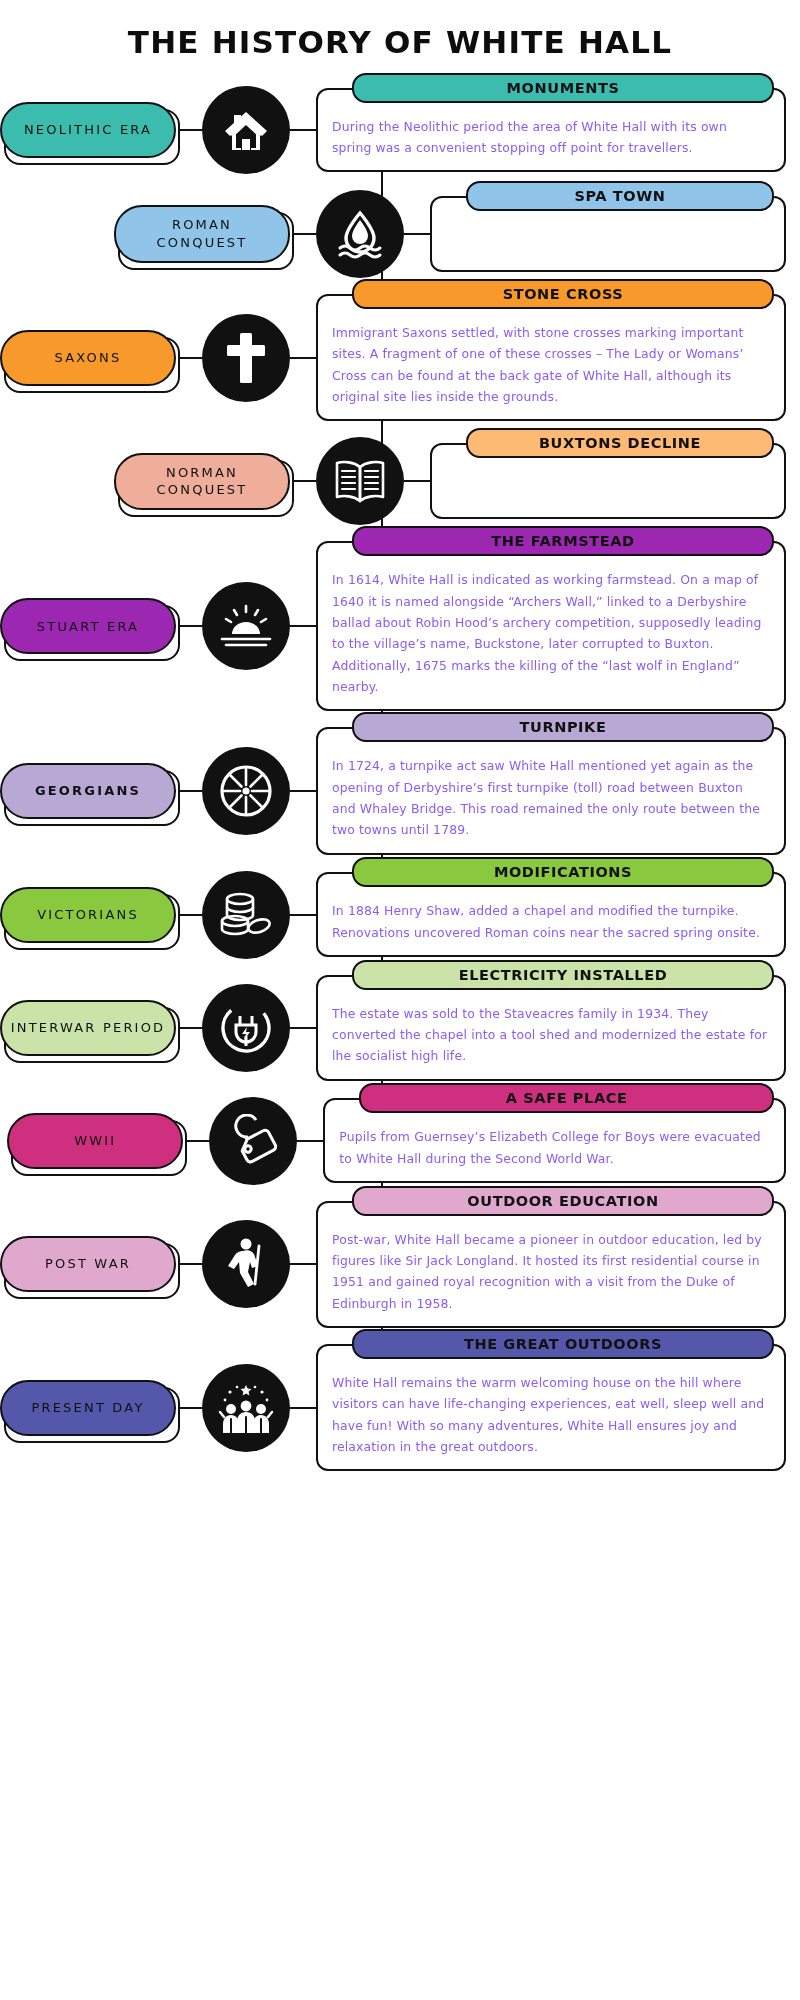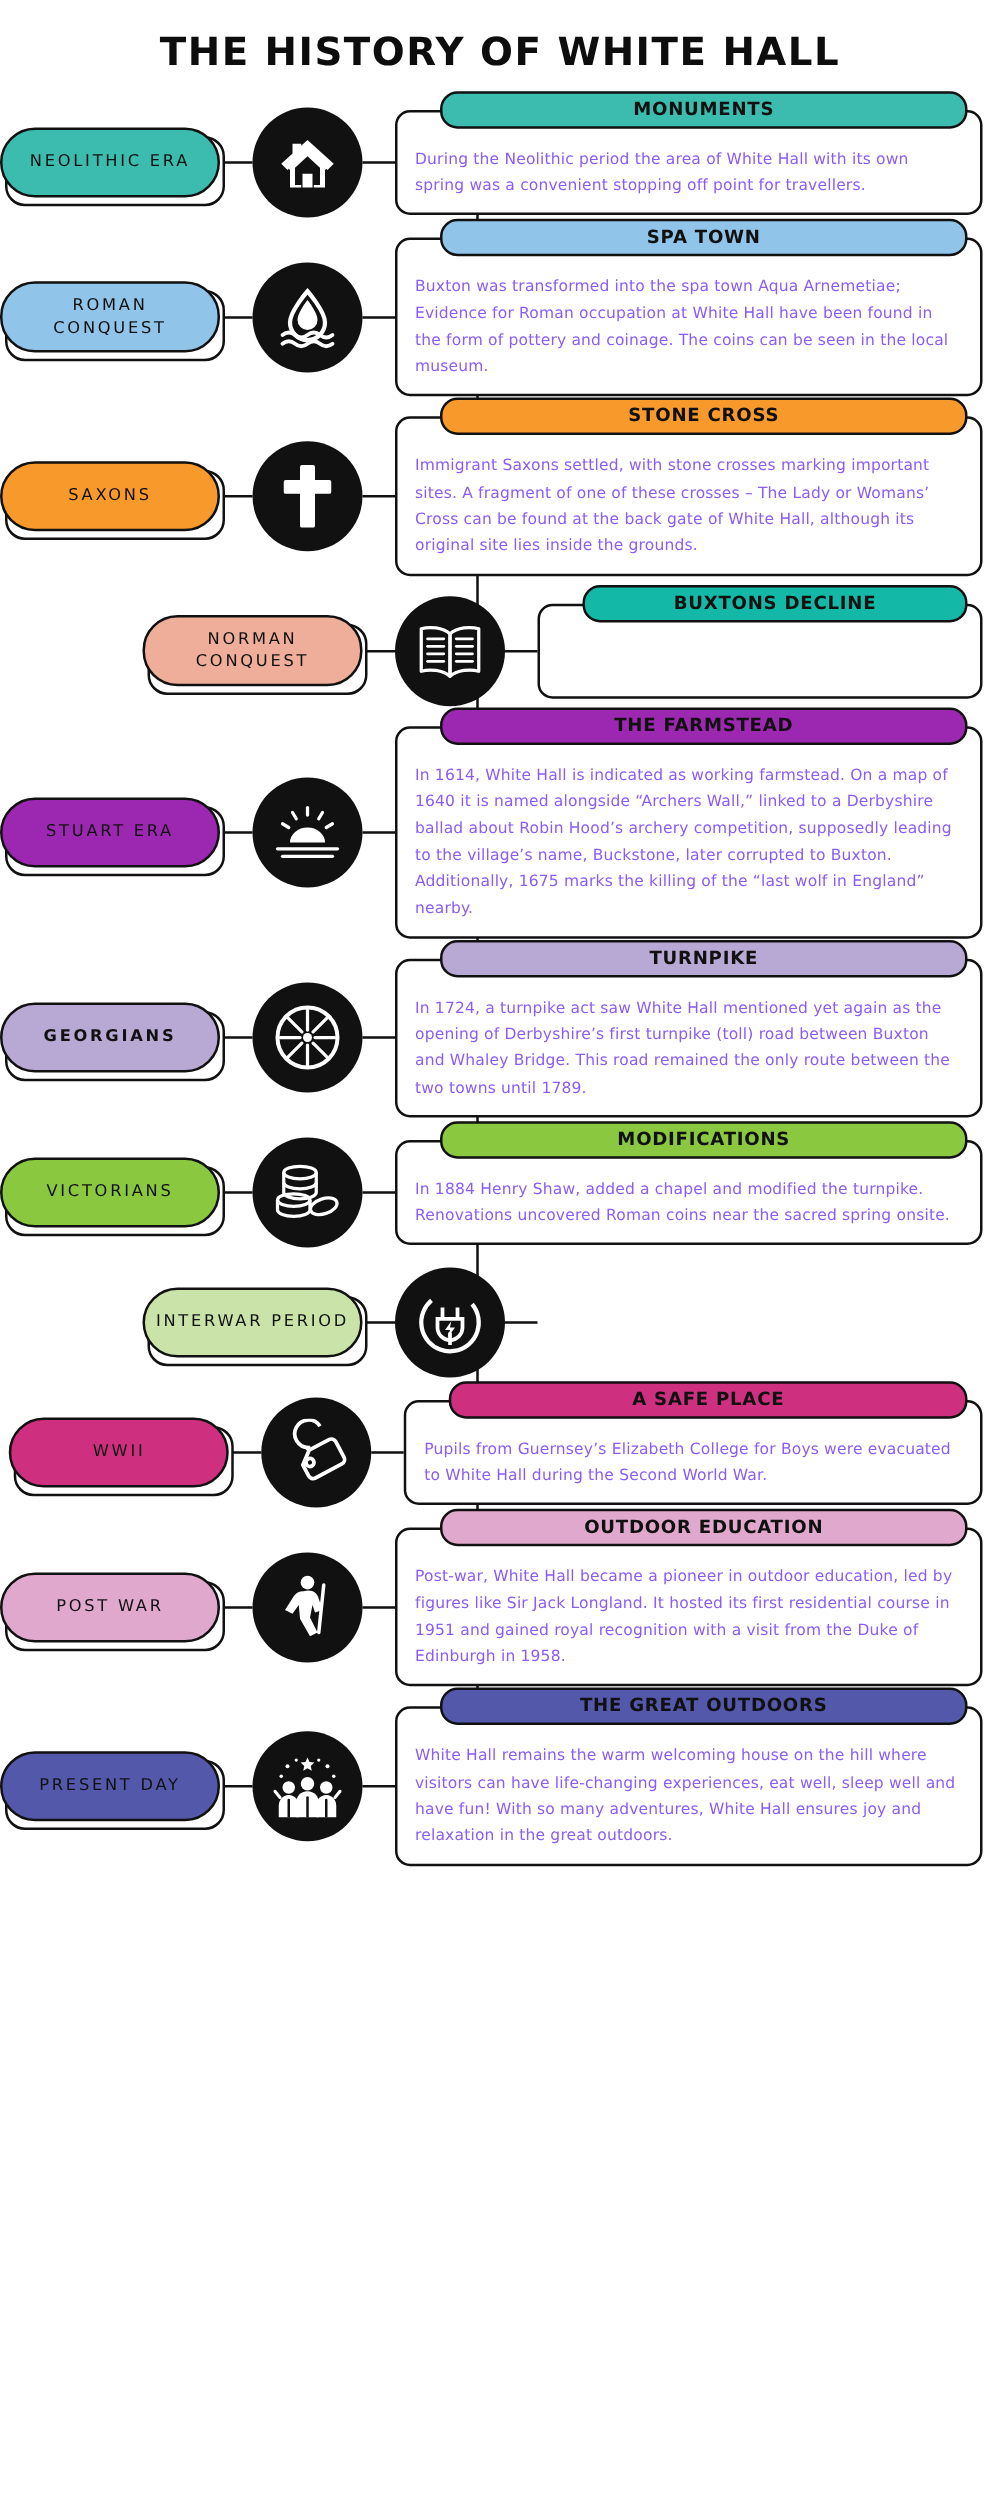--- a/index.html
+++ b/index.html
@@ -229,21 +229,20 @@
                 <path d="M6 40 q5 -4 10 0 t10 0 t10 0 t10 0"></path>
                 <path d="M6 47 q5 -4 10 0 t10 0 t10 0 t10 0"></path>
               </g>
             </svg>
           </div>
         </div>
         <div class="connector-right"></div>
         <div class="card-cell">
           <div class="card">
             <div class="card-badge" style="background: rgb(144, 196, 232);">SPA TOWN</div>
-            <div class="card-body">Buxton was transformed into the spa town Aqua Arnemetiae; Evidence for Roman occupation at White Hall have been found in the form of pottery and coinage. The coins can be seen in the local museum.</div>
           </div>
         </div>
       </div>
       <div class="row">
         <div class="era-cell">
           <div class="era-pill-wrap">
             <div class="era-shadow"></div>
             <div class="era-pill" style="background: rgb(248, 154, 43);">SAXONS</div>
           </div>
         </div>
@@ -290,21 +289,21 @@
                 <path d="M33 19 h13"></path>
                 <path d="M33 25 h13"></path>
                 <path d="M33 31 h13"></path>
               </g>
             </svg>
           </div>
         </div>
         <div class="connector-right"></div>
         <div class="card-cell">
           <div class="card">
-            <div class="card-badge" style="background: #14b8a6;">BUXTONS DECLINE</div>
+            <div class="card-badge" style="background: #fdba74;">BUXTONS DECLINE</div>
           </div>
         </div>
       </div>
       <div class="row">
         <div class="era-cell">
           <div class="era-pill-wrap">
             <div class="era-shadow"></div>
             <div class="era-pill" style="background: rgb(156, 39, 176);">STUART ERA</div>
           </div>
         </div>
@@ -415,20 +414,26 @@
                 <path d="M22 16 v8"></path>
                 <path d="M34 16 v8"></path>
               </g>
               <path d="M18 25 h20 v7 a10 10 0 0 1 -20 0 Z" fill="none" stroke="#fff" stroke-width="3"></path>
               <path d="M28 36 v10" stroke="#fff" stroke-width="3"></path>
               <path d="M29 27 l-5 7 h4 l-2 6 6 -8 h-4 z" fill="#fff"></path>
             </svg>
           </div>
         </div>
         <div class="connector-right"></div>
+        <div class="card-cell">
+          <div class="card">
+            <div class="card-badge" style="background: rgb(201, 227, 168);">ELECTRICITY INSTALLED</div>
+            <div class="card-body">The estate was sold to the Staveacres family in 1934. They converted the chapel into a tool shed and modernized the estate for lhe socialist high life.</div>
+          </div>
+        </div>
       </div>
       <div class="row">
         <div class="era-cell">
           <div class="era-pill-wrap">
             <div class="era-shadow"></div>
             <div class="era-pill" style="background: rgb(207, 47, 127);">WWII</div>
           </div>
         </div>
         <div class="connector-left"></div>
         <div class="icon-cell">

